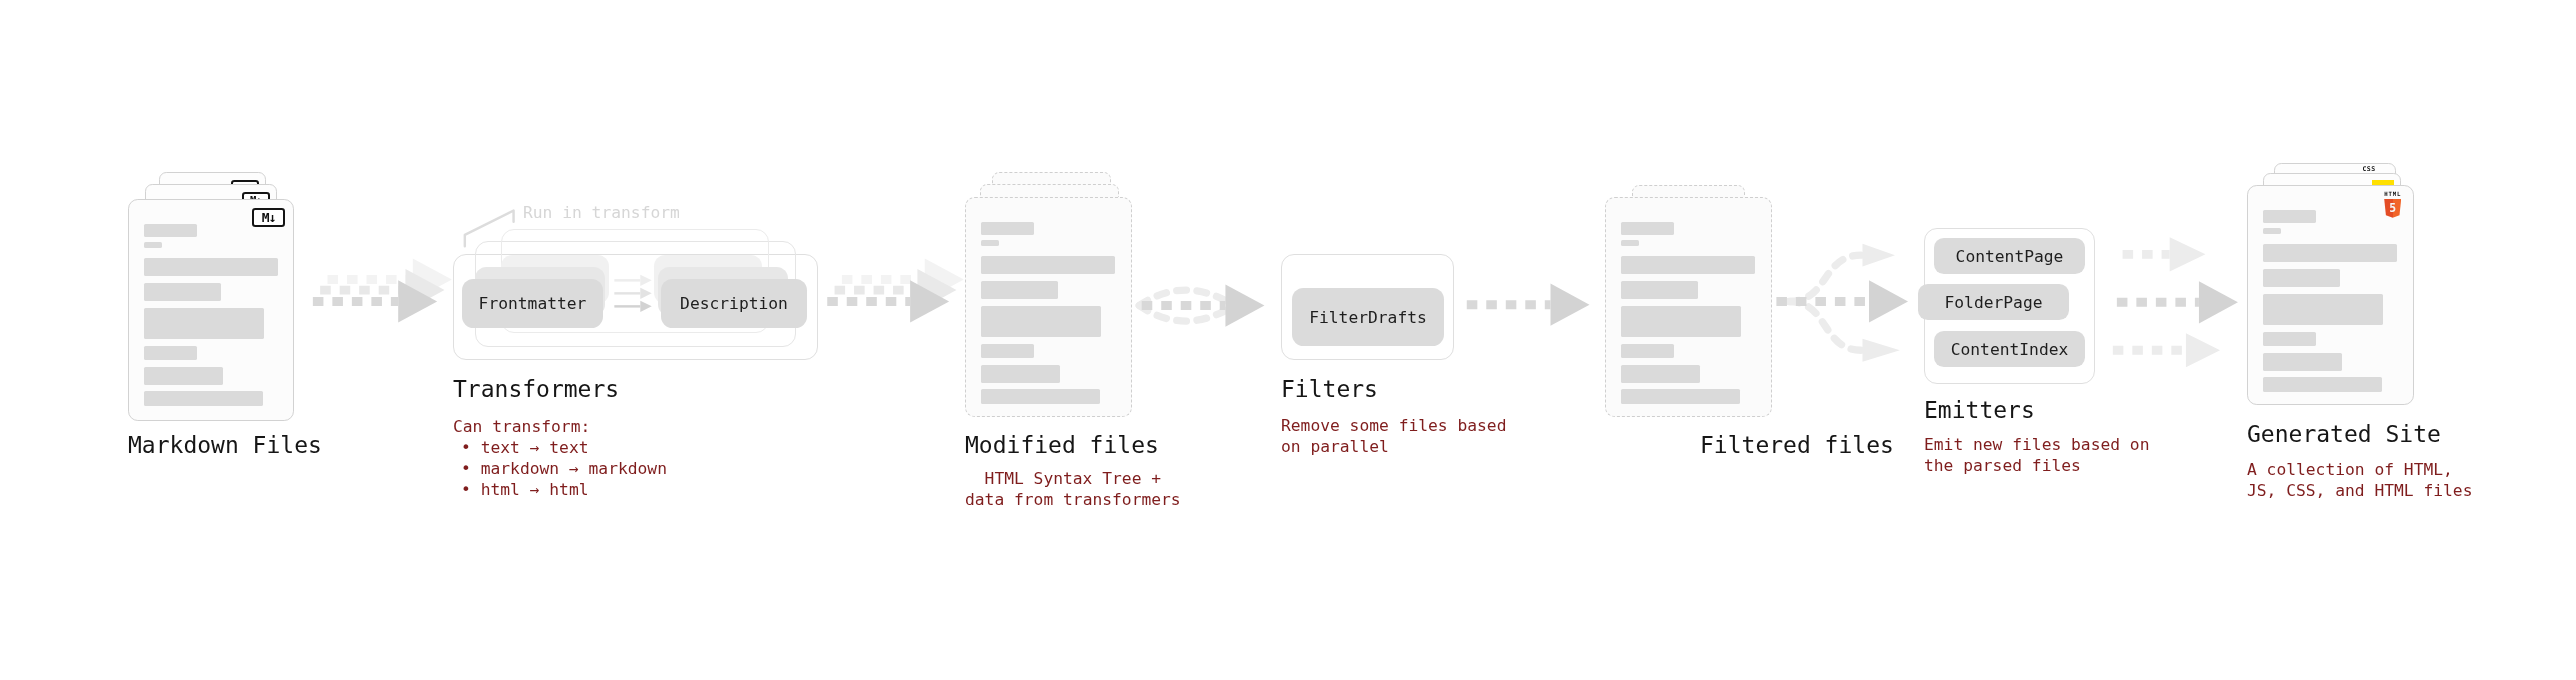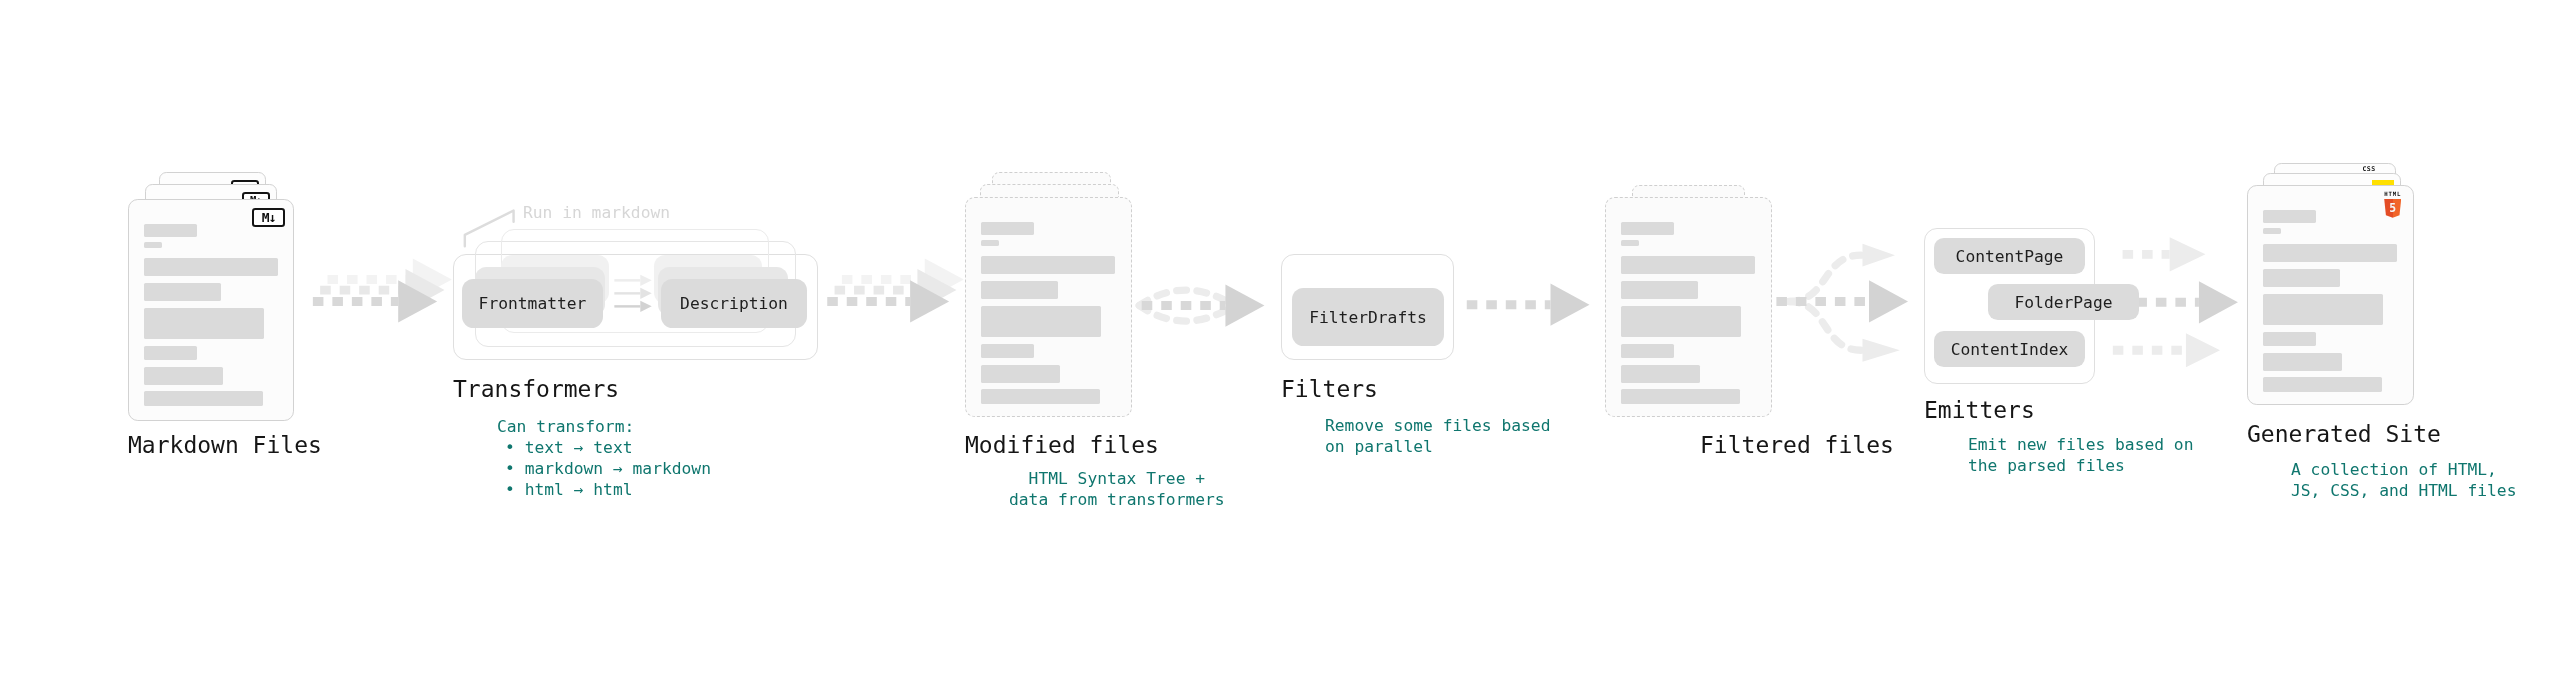--- a/index.html
+++ b/index.html
@@ -39,21 +39,21 @@
 
   
   .gbtn { position:absolute; background:#dbdbdb; border-radius:11.4px; display:flex;
           align-items:center; justify-content:center; font-size:16.3px; color:#1e1e1e; }
   .gbtn.ghost1 { background:#e7e7e7; }
   .gbtn.ghost2 { background:#f1f1f1; }
   .gbtn.small  { border-radius:9.8px; }
 
   
   .stage-label { position:absolute; font-size:23px; font-weight:500; color:#161616; white-space:nowrap; }
-  .desc  { position:absolute; font-size:16.3px; line-height:21px; color:#0f766e; white-space:nowrap;margin-left:44px; }
+  .desc  { position:absolute; font-size:16.3px; line-height:21px; color:#7f1d1d; white-space:nowrap; }
   .note  { position:absolute; font-size:16.3px; color:#d6d6d6; white-space:nowrap; }
 
   
   .md-badge { position:absolute; top:8.1px; right:8.1px; width:32.5px; height:18.7px; background:#ffffff;
               border:2.4px solid #141414; border-radius:3.3px; display:flex; align-items:center;
               justify-content:center; font-size:13px; font-weight:700; color:#111; letter-spacing:-0.8px; }
   .md-badge.mini-b { width:28px; height:16.3px; font-size:10.6px; top:6.5px; right:6.5px; }
   .css-badge { position:absolute; top:2.4px; right:13px; width:19.5px; text-align:left; }
   .css-badge .css-txt { font-size:6.5px; font-weight:700; color:#111; letter-spacing:0.4px; line-height:6.5px; display:block; }
   .css-badge .css-bar { width:16.3px; height:2.4px; background:#2b6bf3; margin:0.8px auto 0; }
@@ -170,21 +170,21 @@
         <div class="ph ph5"></div>
         <div class="ph ph6"></div>
         <div class="ph ph7"></div>
         <div class="ph ph8"></div>
       </div>
     </div>
     <div class="stage-label" style="left:128px;top:432px;">Markdown Files</div>
   </div>
 
   <div>
-    <div class="note" style="left:523px;top:203px;">Run in markdown</div>
+    <div class="note" style="left:523px;top:203px;">Run in transform</div>
     <div class="box" style="left:453px;top:254px;width:365px;height:106px;"></div>
     <div class="box b1" style="left:475px;top:241px;width:321px;height:106px;"></div>
     <div class="box b2" style="left:501px;top:229px;width:268px;height:104px;"></div>
 
     <div class="gbtn ghost2" style="left:501px;top:255px;width:108px;height:49px;"></div>
     <div class="gbtn ghost1" style="left:475px;top:267px;width:130px;height:49px;"></div>
     <div class="gbtn" style="left:462px;top:279px;width:141px;height:49px;">Frontmatter</div>
 
     <div class="gbtn ghost2" style="left:654px;top:255px;width:108px;height:49px;"></div>
     <div class="gbtn ghost1" style="left:658px;top:267px;width:130px;height:49px;"></div>
@@ -244,21 +244,21 @@
         <div class="ph ph7"></div>
         <div class="ph ph8"></div>
       </div>
     </div>
     <div class="stage-label" style="left:1700px;top:432px;">Filtered files</div>
   </div>
 
   <div>
     <div class="box" style="left:1924px;top:228px;width:171px;height:156px;"></div>
     <div class="gbtn small" style="left:1934px;top:238px;width:151px;height:36px;">ContentPage</div>
-    <div class="gbtn small" style="left:1988px;top:284px;width:151px;height:36px;">FolderPage</div>
+    <div class="gbtn small" style="left:1918px;top:284px;width:151px;height:36px;">FolderPage</div>
     <div class="gbtn small" style="left:1934px;top:331px;width:151px;height:36px;">ContentIndex</div>
     <div class="stage-label" style="left:1924px;top:397px;">Emitters</div>
     <div class="desc" style="left:1924px;top:434px;">
       <div>Emit new files based on</div>
       <div>the parsed files</div>
     </div>
   </div>
 
   <div>
     <div class="doc-card doc-back" style="left:2274px;top:163px;width:122px;height:36px;">

